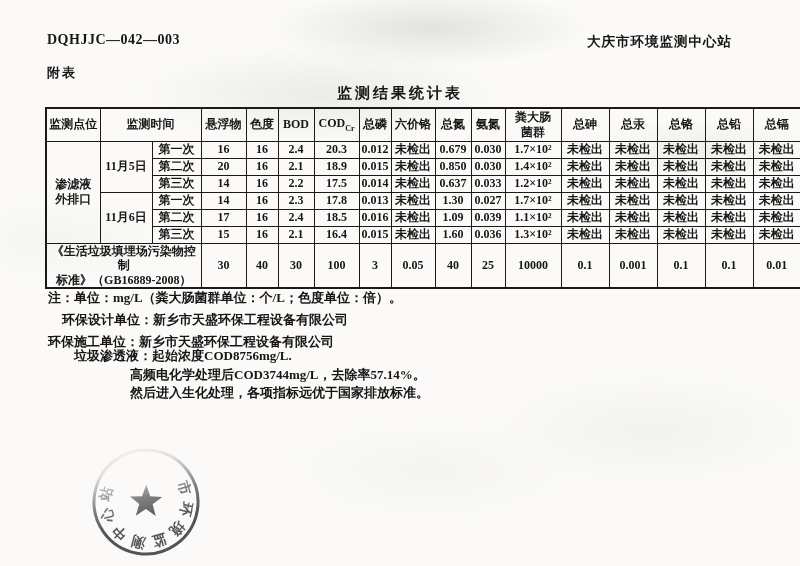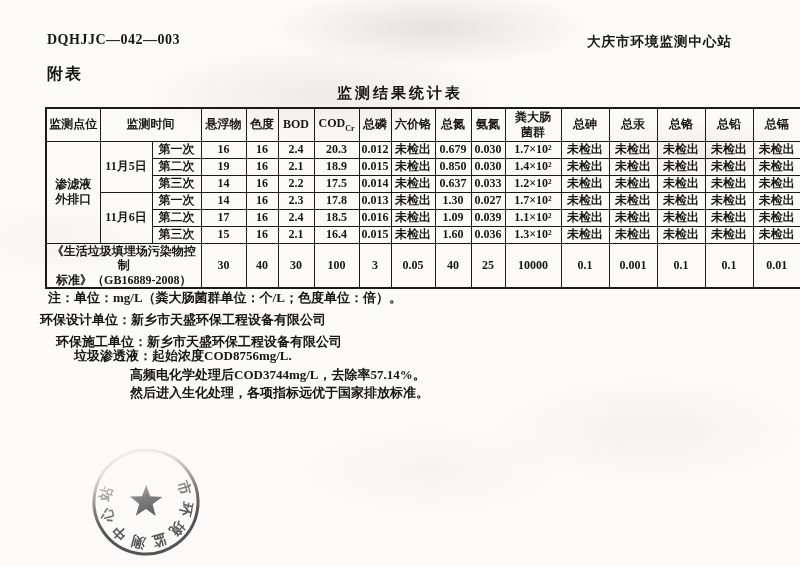--- a/index.html
+++ b/index.html
@@ -16,21 +16,21 @@
       radial-gradient(ellipse 230px 55px at 430px 28px, rgba(188,188,185,.38), transparent 70%),
       radial-gradient(ellipse 260px 70px at 320px 95px, rgba(200,200,197,.30), transparent 70%),
       radial-gradient(ellipse 170px 45px at 700px 150px, rgba(205,205,202,.26), transparent 70%),
       radial-gradient(ellipse 230px 80px at 650px 430px, rgba(210,210,207,.20), transparent 72%),
       radial-gradient(ellipse 200px 70px at 430px 470px, rgba(212,212,209,.16), transparent 72%),
       radial-gradient(ellipse 150px 60px at 60px 240px, rgba(212,212,209,.15), transparent 72%);
   }
   .abs{position:absolute;z-index:2;}
   .doc-code{left:47px;top:32px;font-size:14px;font-weight:bold;letter-spacing:.5px;}
   .station{right:68px;top:33px;font-size:13.5px;font-weight:bold;letter-spacing:1px;margin-left:29px;}
-  .appendix{left:47px;top:64px;font-size:16px;font-weight:bold;letter-spacing:2px;}
+  .appendix{left:47px;top:64px;font-size:13px;font-weight:bold;letter-spacing:2px;}
   .title{left:0;right:0;top:84px;text-align:center;font-size:15px;font-weight:bold;letter-spacing:3px;}
 
   table.monitor{
     position:absolute;left:45px;top:107px;z-index:2;
     width:746px;border-collapse:collapse;table-layout:fixed;
     border:2px solid #1b1a18;
   }
   table.monitor th, table.monitor td{
     border:1px solid #1b1a18;
     text-align:center;vertical-align:middle;
@@ -39,22 +39,22 @@
   }
   tr.hdr{height:33px;}
   tr.data{height:17px;}
   tr.std{height:41px;}
   .pre{white-space:pre-line;}
   td.std-label{font-size:12.5px;}
   sub{font-size:8px;margin-top:20px;}
 
   .note{font-size:13px;font-weight:bold;z-index:2;}
   .n-unit{left:48px;top:289px;text-align:center;}
-  .n-design{left:40px;top:311px;}
-  .n-build{left:56px;top:333px;font-family:Liberation Serif, serif;}
+  .n-design{left:62px;top:311px;}
+  .n-build{left:48px;top:333px;font-family:Liberation Serif, serif;}
   .n-l1{left:74px;top:347px;}
   .n-l2{left:130px;top:366px;}
   .n-l3{left:130px;top:384px;}
 
   .stamp-wrap{
     left:86px;top:442px;width:120px;height:120px;z-index:1;
     opacity:.88;
     -webkit-mask-image:linear-gradient(165deg, transparent 8%, rgba(0,0,0,.18) 26%, rgba(0,0,0,.75) 48%, #000 64%);
     mask-image:linear-gradient(165deg, transparent 8%, rgba(0,0,0,.18) 26%, rgba(0,0,0,.75) 48%, #000 64%);
   }
@@ -123,21 +123,21 @@
     <td>0.030</td>
     <td>1.7×10²</td>
     <td>未检出</td>
     <td>未检出</td>
     <td>未检出</td>
     <td>未检出</td>
     <td>未检出</td>
   </tr>
   <tr class="data">
     <td>第二次</td>
-    <td>19</td>
+    <td>20</td>
     <td>16</td>
     <td>2.1</td>
     <td>18.9</td>
     <td>0.015</td>
     <td>未检出</td>
     <td>0.850</td>
     <td>0.030</td>
     <td>1.4×10²</td>
     <td>未检出</td>
     <td>未检出</td>

